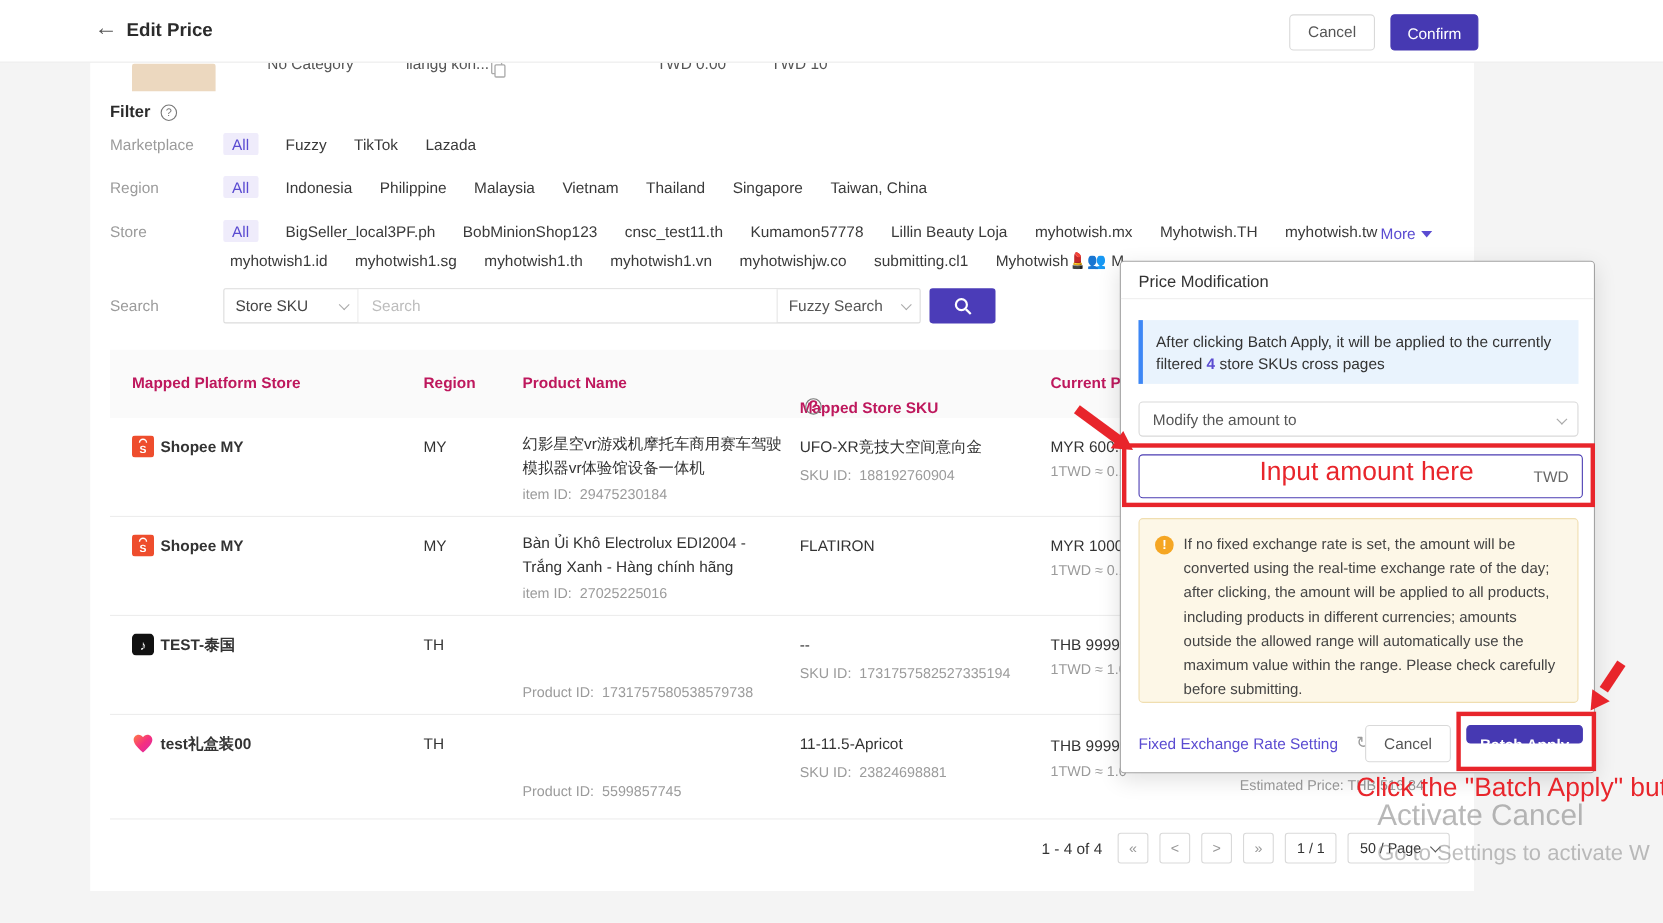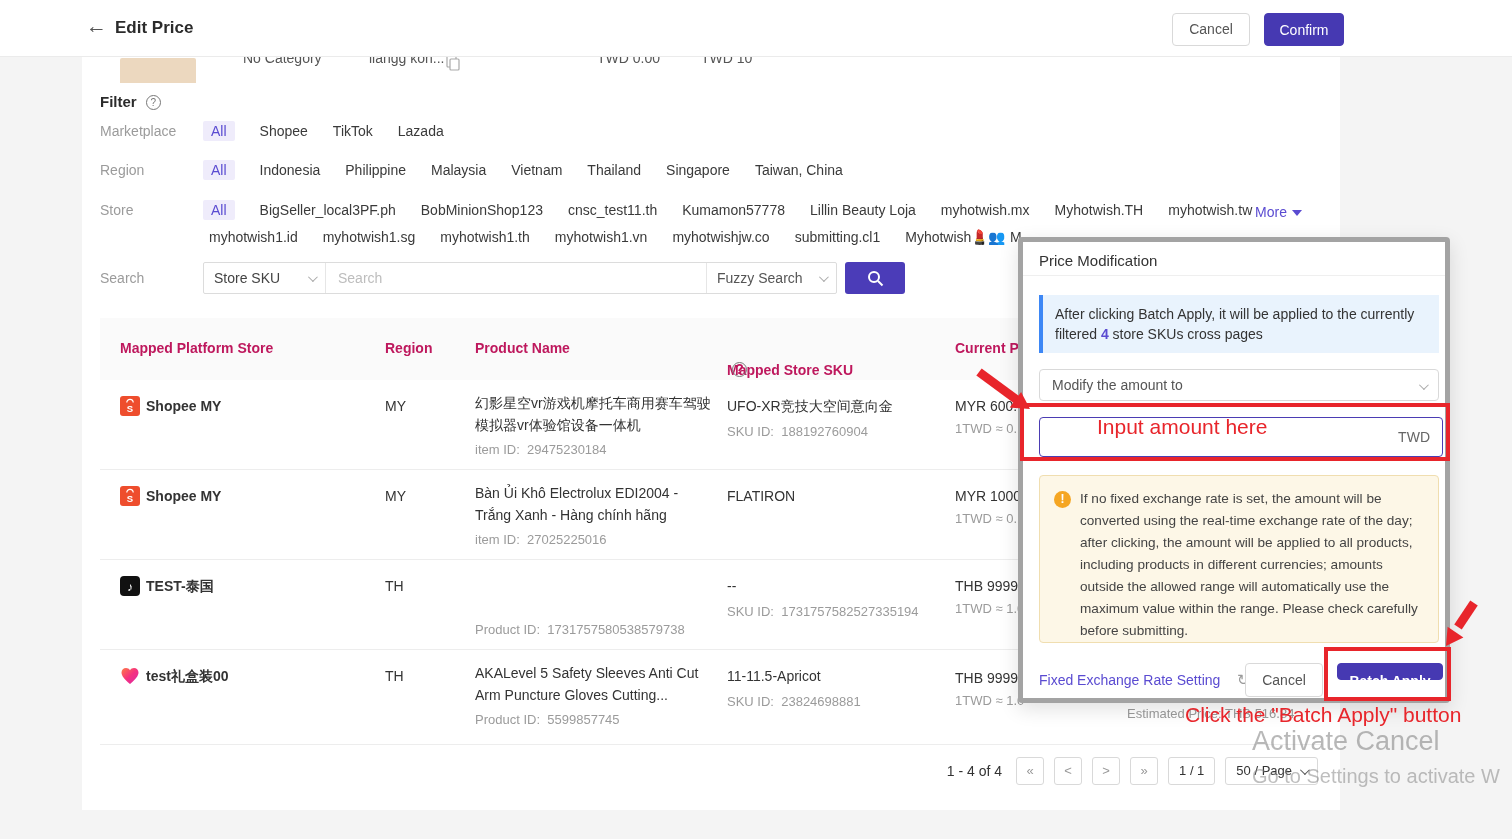--- a/index.html
+++ b/index.html
@@ -62,21 +62,21 @@
   .pagination { position:absolute; top:700px; right:22px; display:flex; gap:10px; align-items:center; z-index:5; }
   .pg-total { font-size:14px; color:#333; margin-right:4px; }
   .pg-btn { width:28px; height:28px; border:1px solid #d9d9d9; border-radius:3px; background:#fff; color:#999; font-size:13px; text-align:center; line-height:26px; cursor:pointer; }
   .pg-ind { height:28px; border:1px solid #d9d9d9; border-radius:3px; background:#fff; padding:0 10px; line-height:26px; font-size:13px; color:#333; }
   .pg-size { height:28px; border:1px solid #d9d9d9; border-radius:3px; background:#fff; padding:0 10px; line-height:26px; font-size:13px; color:#333; cursor:pointer; display:flex; align-items:center; gap:8px; }
   .pg-size .chev { border-color:#555; }
 
   .estimated { position:absolute; left:1045px; top:649px; font-size:13px; color:#9b9b9b; z-index:4; white-space:nowrap; }
 
   
-  .popup { position:absolute; left:1018px; top:237px; width:432px; height:466px; background:#fff; border:5px solid #a3a3a3; border-radius:4px; box-shadow:0 6px 20px rgba(0,0,0,.12); z-index:40; }
+  .popup { position:absolute; left:1018px; top:237px; width:432px; height:466px; background:#fff; border:1px solid #a3a3a3; border-radius:4px; box-shadow:0 6px 20px rgba(0,0,0,.12); z-index:40; }
   .p-title { position:absolute; left:16px; top:10px; font-size:15px; color:#333; }
   .p-divider { position:absolute; left:0; top:33px; width:100%; height:1px; background:#efefef; }
   .p-info { position:absolute; left:16px; top:53px; width:400px; background:#e9f3fd; border-left:4px solid #3d87f5; padding:9px 12px; font-size:14px; color:#333; line-height:20px; }
   .p-info b { color:#5a4bd1; }
   .p-select { position:absolute; left:16px; top:127px; width:400px; height:32px; border:1px solid #d9d9d9; border-radius:4px; line-height:30px; padding:0 12px; font-size:14px; color:#555; cursor:pointer; }
   .p-select .chev { position:absolute; right:12px; top:13px; }
   .p-inputwrap { position:absolute; left:16px; top:175px; width:404px; height:40px; border:1.5px solid #4b3db3; border-radius:4px; background:#fff; }
   .p-input { border:none; outline:none; width:300px; height:100%; padding:0 12px; font-size:15px; color:#222; font-family:"Liberation Sans",sans-serif; background:transparent; }
   .p-suffix { position:absolute; right:12px; top:11px; font-size:14px; color:#666; }
   .p-warning { position:absolute; left:16px; top:233px; width:400px; height:168px; background:#fdf7e7; border:1px solid #f0deb0; border-radius:4px; padding:12px 12px 12px 14px; }
@@ -84,21 +84,21 @@
   .p-warning .wtext { margin-left:26px; font-size:13.6px; color:#444; line-height:22px; }
   .p-link { position:absolute; left:16px; top:421px; height:34px; line-height:34px; font-size:14px; color:#5a4bd1; cursor:pointer; }
   .refresh { color:#9b9b9b; font-size:15px; margin-left:6px; cursor:pointer; }
   .p-cancel { position:absolute; left:222px; top:421px; width:78px; height:34px; line-height:32px; }
   .p-apply { position:absolute; left:314px; top:421px; width:106px; height:17px; line-height:34px; font-weight:700; }
 
   
   .ann-rect { position:absolute; border:4px solid #e8252b; z-index:60; }
   .rect-input { left:1020px; top:403px; width:430px; height:58px; }
   .rect-apply { left:1324px; top:647px; width:127px; height:54px; }
-  .ann-text { position:absolute; color:#e8252b; font-size:21px; z-index:61; white-space:nowrap; }
+  .ann-text { position:absolute; color:#e8252b; font-size:24px; z-index:61; white-space:nowrap;margin-left:48px; }
   .hint-input { left:1097px; top:415px; }
   .hint-click { left:1185px; top:703px; }
   .ann-arrow { position:absolute; z-index:61; }
 
   
   .watermark { position:absolute; z-index:55; pointer-events:none; white-space:nowrap; }
   .wm1 { left:1252px; top:726px; font-size:27px; color:rgba(125,125,125,.55); }
   .wm2 { left:1252px; top:765px; font-size:20px; color:rgba(125,125,125,.5); }
 </style>
 </head>
@@ -131,21 +131,21 @@
 
     <div class="filter-title">
       <span>Filter</span>
       <span class="qicon">?</span>
     </div>
 
     <div class="frow" style="top:64px">
       <span class="flabel">Marketplace</span>
       <span class="chips">
         <span class="chip active">All</span>
-        <span class="chip">Shopee</span>
+        <span class="chip">Fuzzy</span>
         <span class="chip">TikTok</span>
         <span class="chip">Lazada</span>
       </span>
     </div>
 
     <div class="frow" style="top:103px">
       <span class="flabel">Region</span>
       <span class="chips">
         <span class="chip active">All</span>
         <span class="chip">Indonesia</span>
@@ -271,21 +271,20 @@
             <linearGradient id="lzg" x1="0" y1="0" x2="1" y2="1">
               <stop offset="0" stop-color="#ff7a45"></stop>
               <stop offset="0.5" stop-color="#f5317f"></stop>
               <stop offset="1" stop-color="#d928a9"></stop>
             </linearGradient>
           </defs>
           <path d="M10 18 C4 13 1.5 9.5 1.5 6.5 C1.5 4 3.5 2 6 2 C7.6 2 9.2 2.9 10 4.3 C10.8 2.9 12.4 2 14 2 C16.5 2 18.5 4 18.5 6.5 C18.5 9.5 16 13 10 18 Z" fill="url(#lzg)"></path>
         </svg>
       <span class="cell store-name">test礼盒装00</span>
       <span class="cell" style="left:285px;top:18px">TH</span>
-      <span class="cell wrap" style="left:375px;top:12px;width:238px">AKALevel 5 Safety Sleeves Anti Cut Arm Puncture Gloves Cutting...</span>
       <span class="cell sub" style="left:375px;top:62px"><span>Product ID:</span>&nbsp;&nbsp;<span>5599857745</span></span>
       <span class="cell" style="left:627px;top:18px">11-11.5-Apricot</span>
       <span class="cell sub" style="left:627px;top:44px"><span>SKU ID:</span>&nbsp;&nbsp;<span>23824698881</span></span>
       <span class="cell" style="left:855px;top:20px">THB 99999</span>
       <span class="cell sub" style="left:855px;top:43px">1TWD ≈ 1.0</span>
     </div>
 
     <span class="estimated">Estimated Price: THB 516.84</span>
 
     <div class="pagination">

